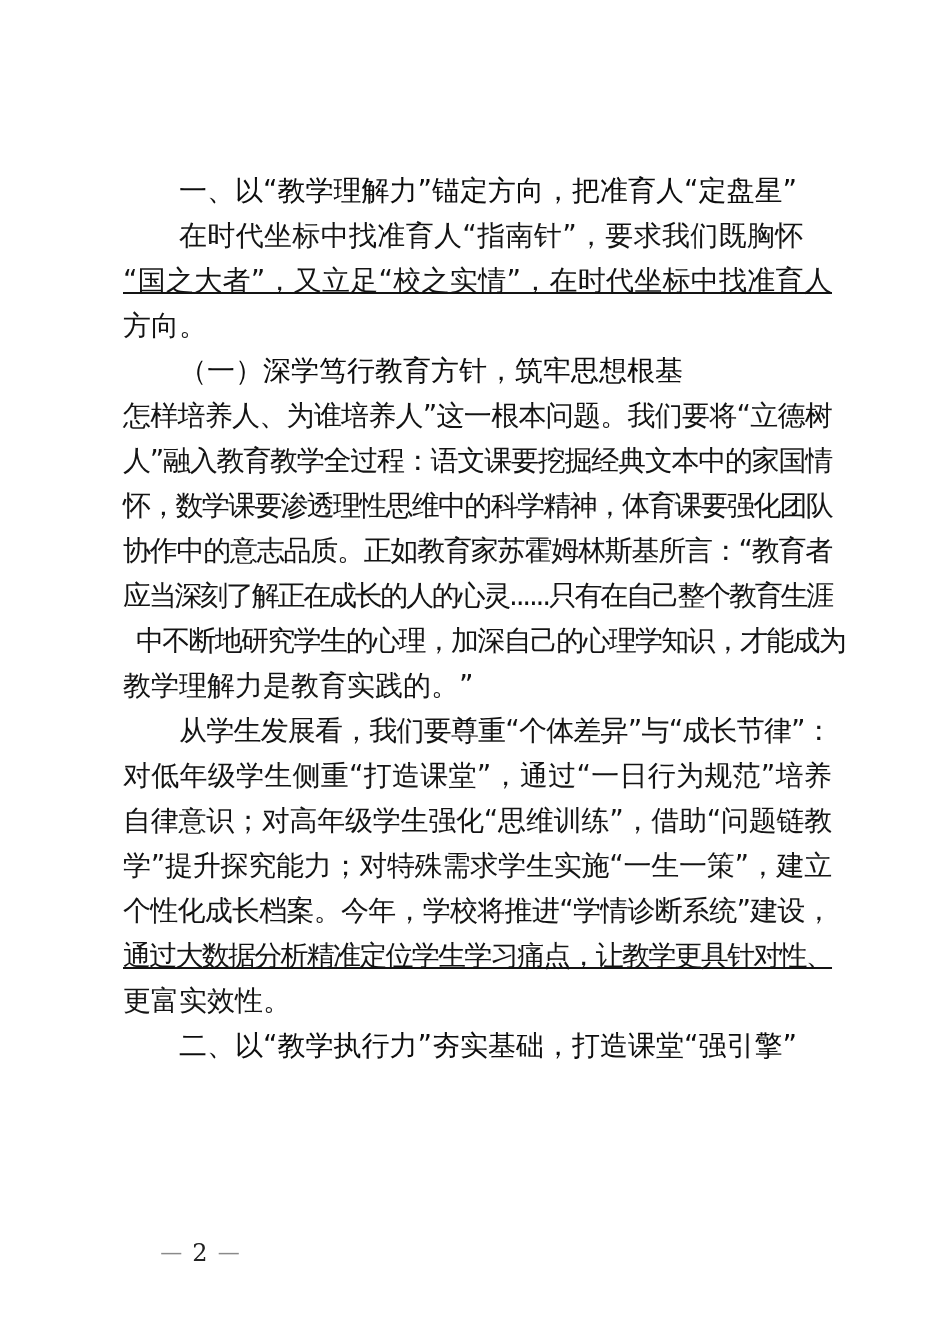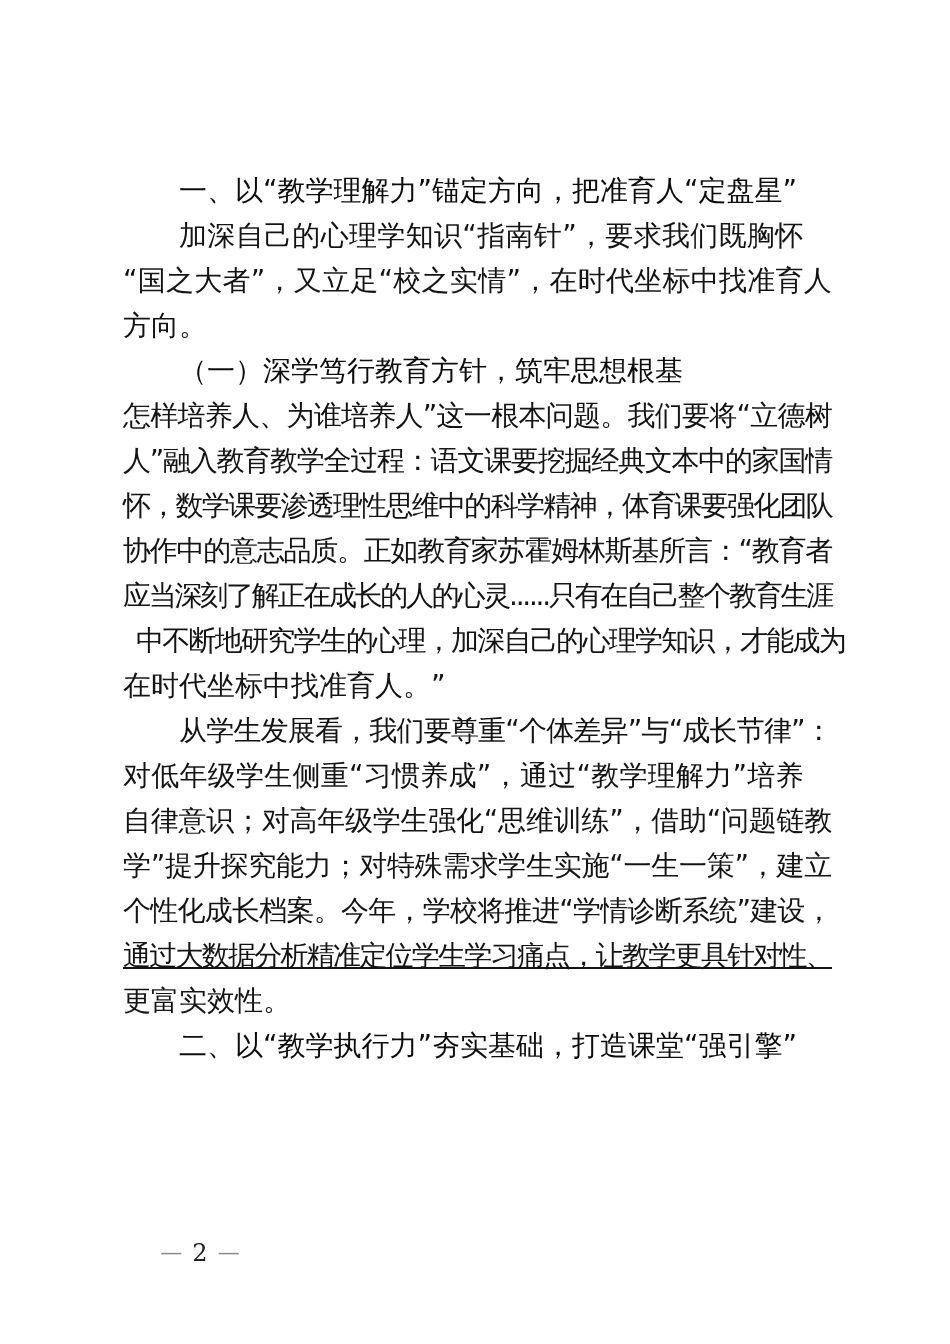--- a/index.html
+++ b/index.html
@@ -67,33 +67,33 @@
   .footer .num {
     color: #222222;
   }
 </style>
 </head>
 <body>
 
 <div class="page">
   <div class="content">
       <div class="line h1 ind"><span>一、以“教学理解力”锚定方向，把准育人“定盘星”</span></div>
-      <div class="line body ind"><span style="letter-spacing: 0.332682px;">加深自己的心理学知识“指南针”，要求我们既胸怀</span></div>
-      <div class="line body"><span style="letter-spacing: 0.258102px;">“国之大者”，又立足“校之实情”，在时代坐标中找准育人</span></div>
+      <div class="line body ind"><span style="letter-spacing: 0.332682px;">在时代坐标中找准育人“指南针”，要求我们既胸怀</span></div>
+      <div class="line body"><span style="letter-spacing: 0.258102px; text-decoration: underline;">“国之大者”，又立足“校之实情”，在时代坐标中找准育人</span></div>
       <div class="line body"><span>方向。</span></div>
       <div class="line h2 ind"><span>（一）深学笃行教育方针，筑牢思想根基</span></div>
       <div class="line body"><span style="letter-spacing: -0.741319px;">怎样培养人、为谁培养人”这一根本问题。我们要将“立德树</span></div>
       <div class="line body"><span style="letter-spacing: -1.24132px;">人”融入教育教学全过程：语文课要挖掘经典文本中的家国情</span></div>
       <div class="line body"><span style="letter-spacing: -1.74074px;">怀，数学课要渗透理性思维中的科学精神，体育课要强化团队</span></div>
       <div class="line body"><span style="letter-spacing: -1.24132px;">协作中的意志品质。正如教育家苏霍姆林斯基所言：“教育者</span></div>
       <div class="line body"><span style="letter-spacing: -2.2627px;">应当深刻了解正在成长的人的心灵......只有在自己整个教育生涯</span></div>
       <div class="line body"><span style="letter-spacing: -1.74074px; margin-left: 13px;">中不断地研究学生的心理，加深自己的心理学知识，才能成为</span></div>
-      <div class="line body"><span>在时代坐标中找准育人。”</span></div>
+      <div class="line body"><span>教学理解力是教育实践的。”</span></div>
       <div class="line body ind"><span style="letter-spacing: -0.808894px;">从学生发展看，我们要尊重“个体差异”与“成长节律”：</span></div>
-      <div class="line body"><span style="letter-spacing: 0.258102px;">对低年级学生侧重“习惯养成”，通过“教学理解力”培养</span></div>
+      <div class="line body"><span style="letter-spacing: 0.258102px;">对低年级学生侧重“打造课堂”，通过“一日行为规范”培养</span></div>
       <div class="line body"><span style="letter-spacing: -0.241898px;">自律意识；对高年级学生强化“思维训练”，借助“问题链教</span></div>
       <div class="line body"><span style="letter-spacing: -0.241898px;">学”提升探究能力；对特殊需求学生实施“一生一策”，建立</span></div>
       <div class="line body"><span style="letter-spacing: -0.741319px;">个性化成长档案。今年，学校将推进“学情诊断系统”建设，</span></div>
       <div class="line body"><span style="letter-spacing: -1.74074px; text-decoration: underline;">通过大数据分析精准定位学生学习痛点，让教学更具针对性、</span></div>
       <div class="line body"><span>更富实效性。</span></div>
       <div class="line h1 ind"><span>二、以“教学执行力”夯实基础，打造课堂“强引擎”</span></div>
     </div>
   <div class="footer">
     <span class="dash">—</span>
     <span class="num">2</span>

